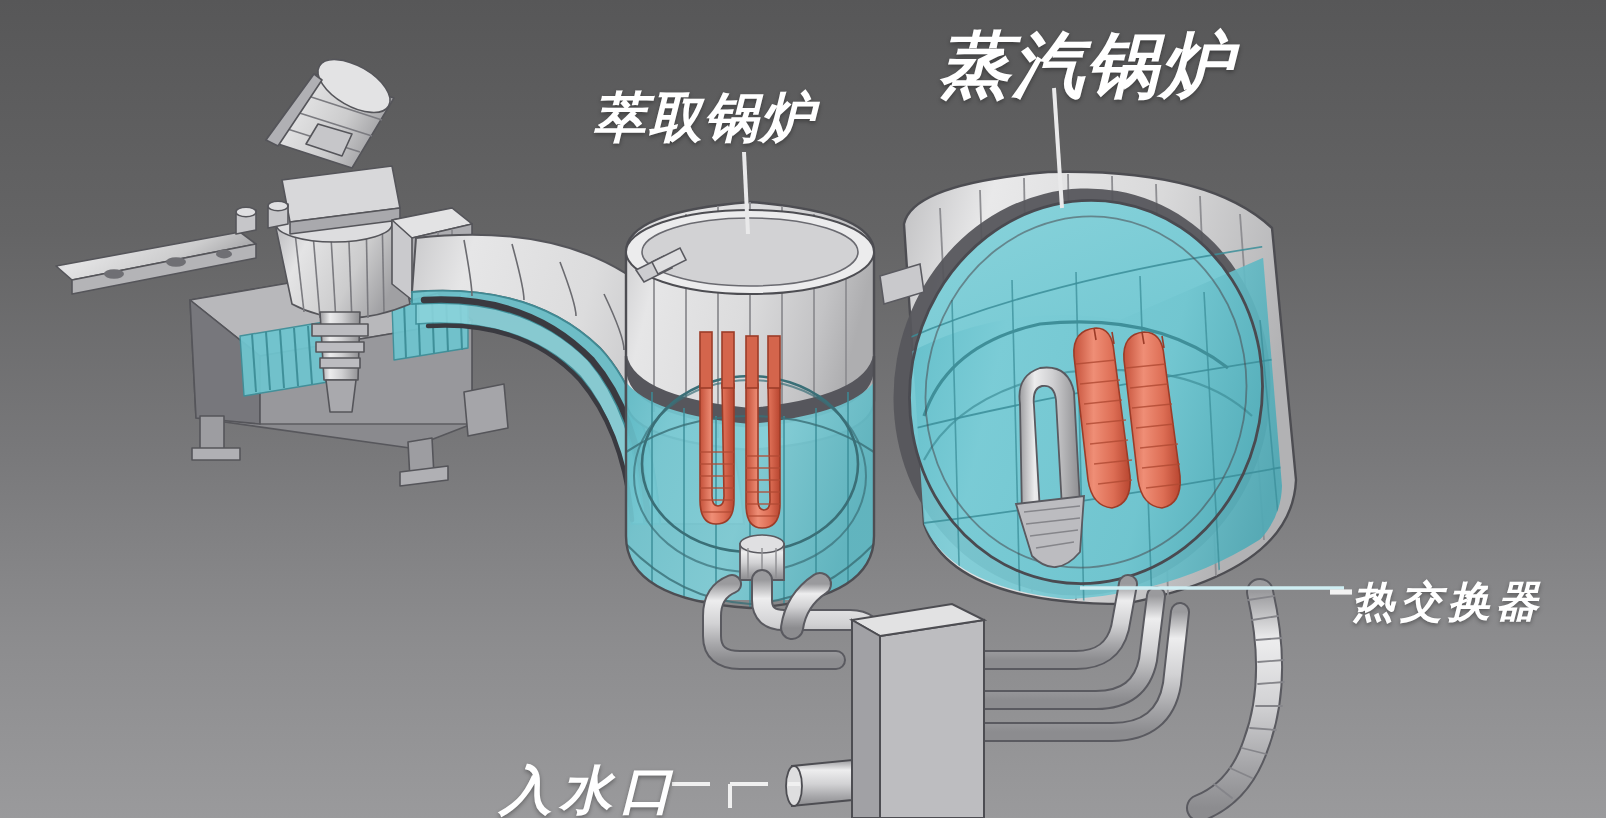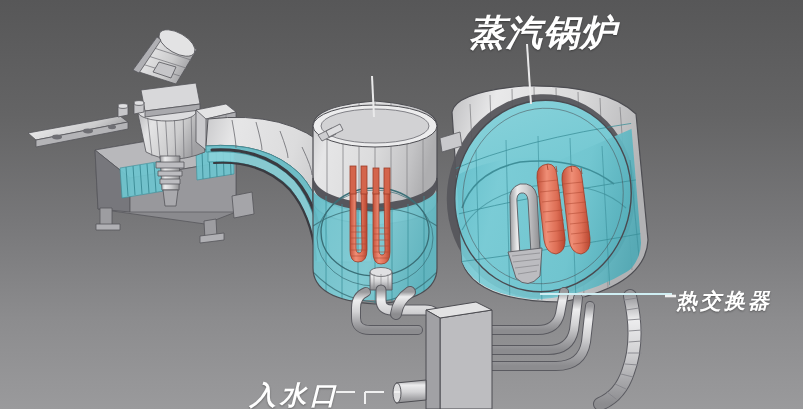--- a/index.html
+++ b/index.html
@@ -506,20 +506,21 @@
       <g stroke="#f0f0f0" stroke-width="2">
         <line x1="336" y1="392" x2="355" y2="392"></line>
         <line x1="365" y1="392" x2="384" y2="392"></line>
         <line x1="394" y1="392" x2="400" y2="392"></line>
         <line x1="365" y1="392" x2="365" y2="404"></line>
       </g>
     </g>
 
   </svg>
 
+  <div class="anno" id="label-extraction-boiler">萃取锅炉</div>
 
   <div class="anno" id="label-steam-boiler">蒸汽锅炉</div>
 
   <div class="anno" id="label-heat-exchanger">热交换器</div>
 
   <div class="anno" id="label-water-inlet">入水口</div>
 
 </div>
 
 </body></html>

